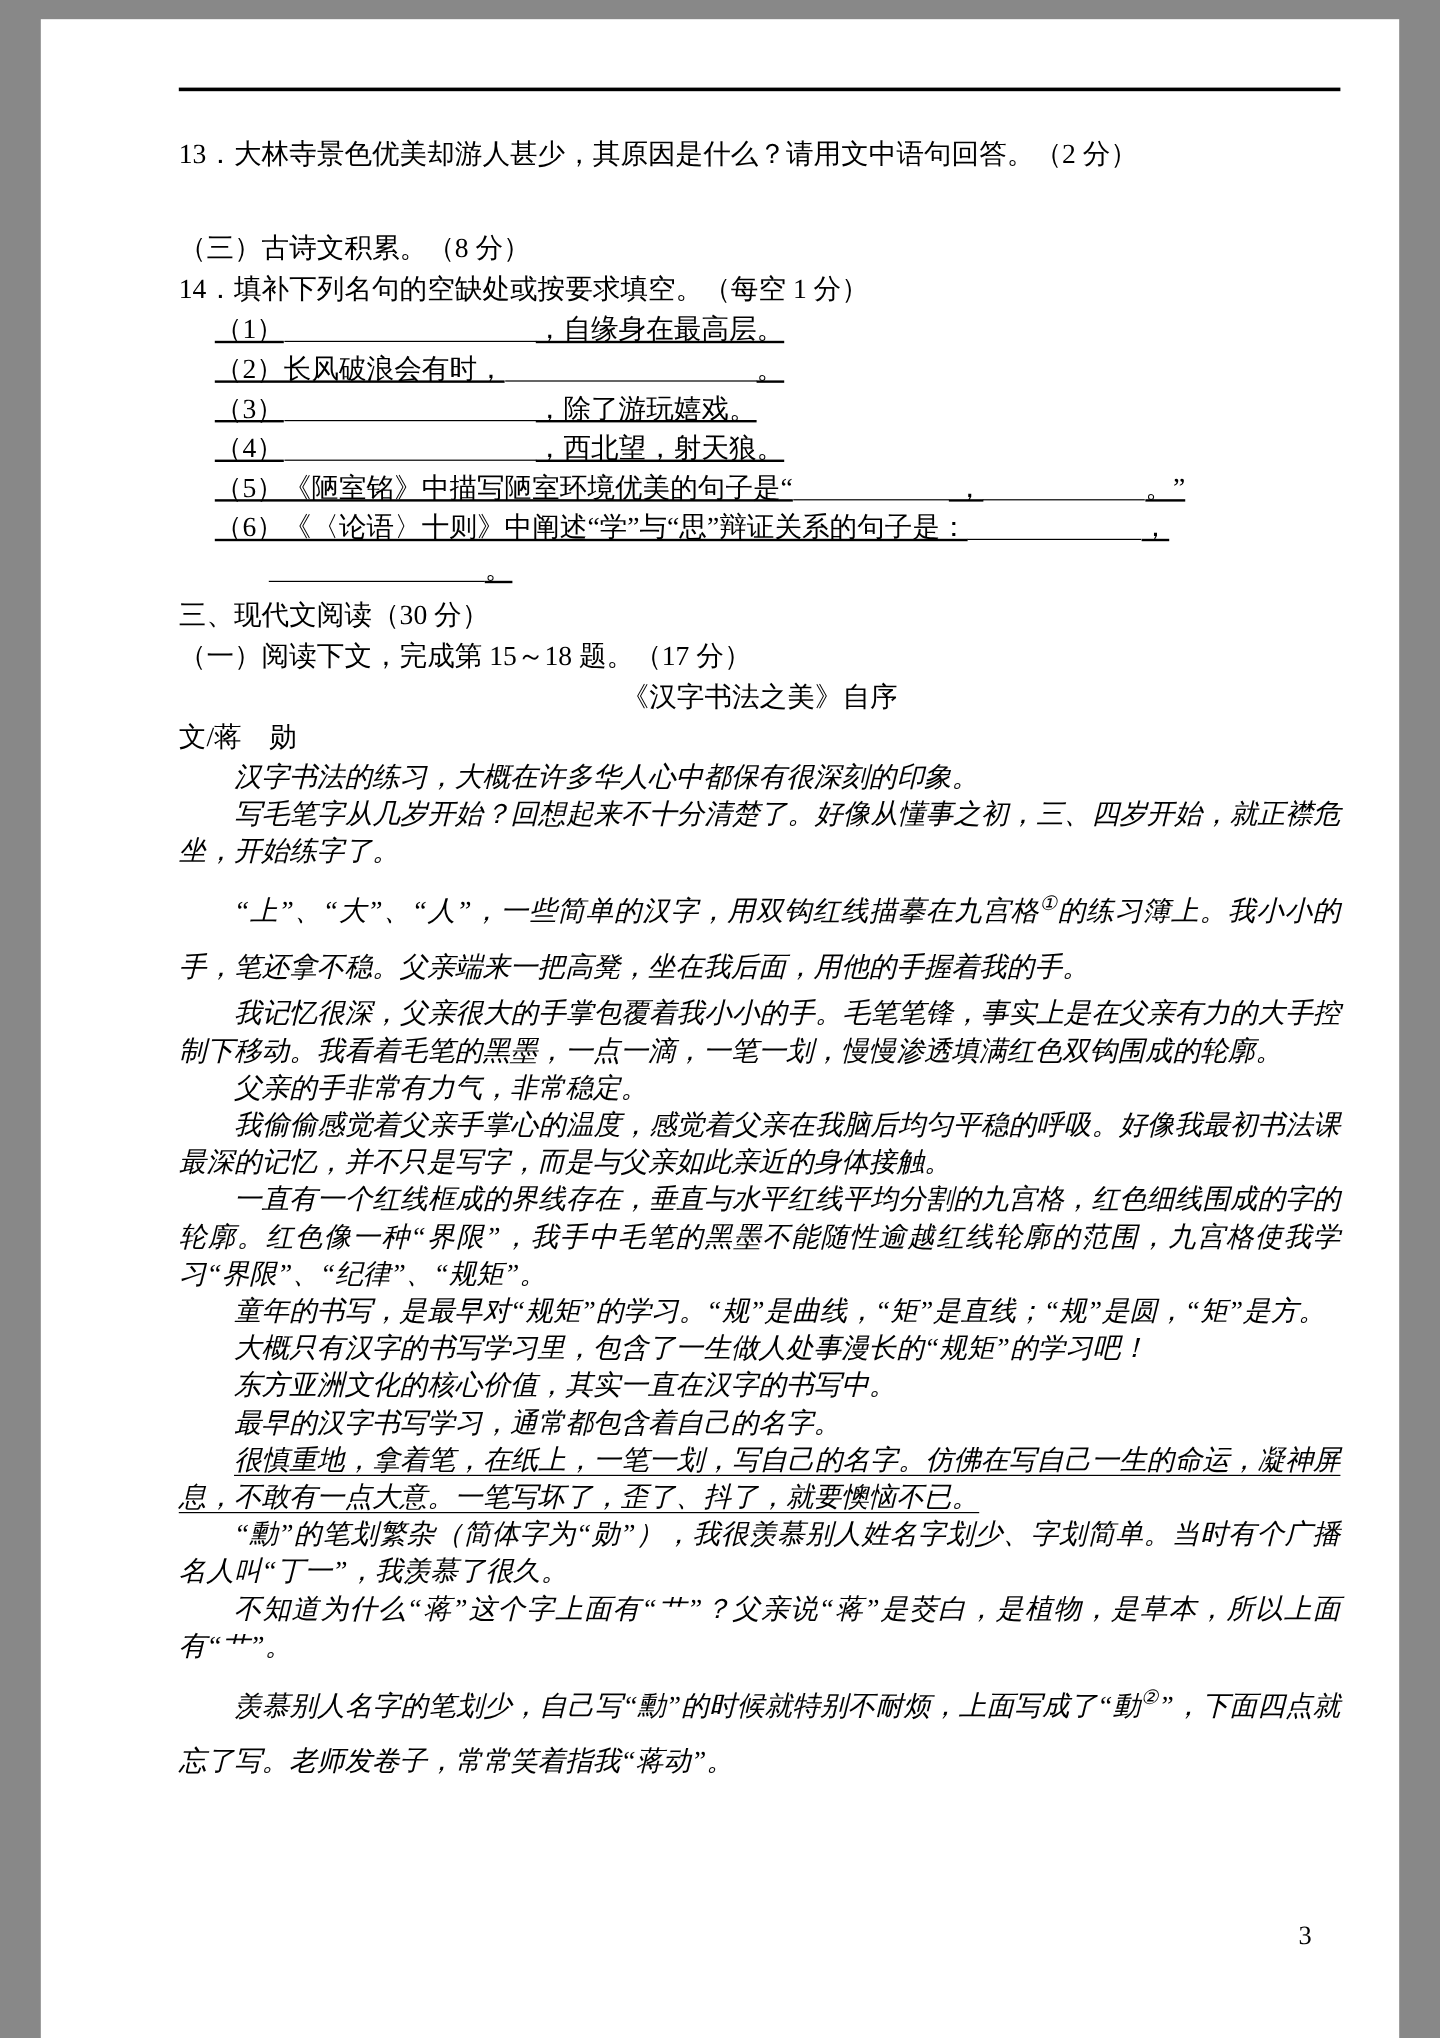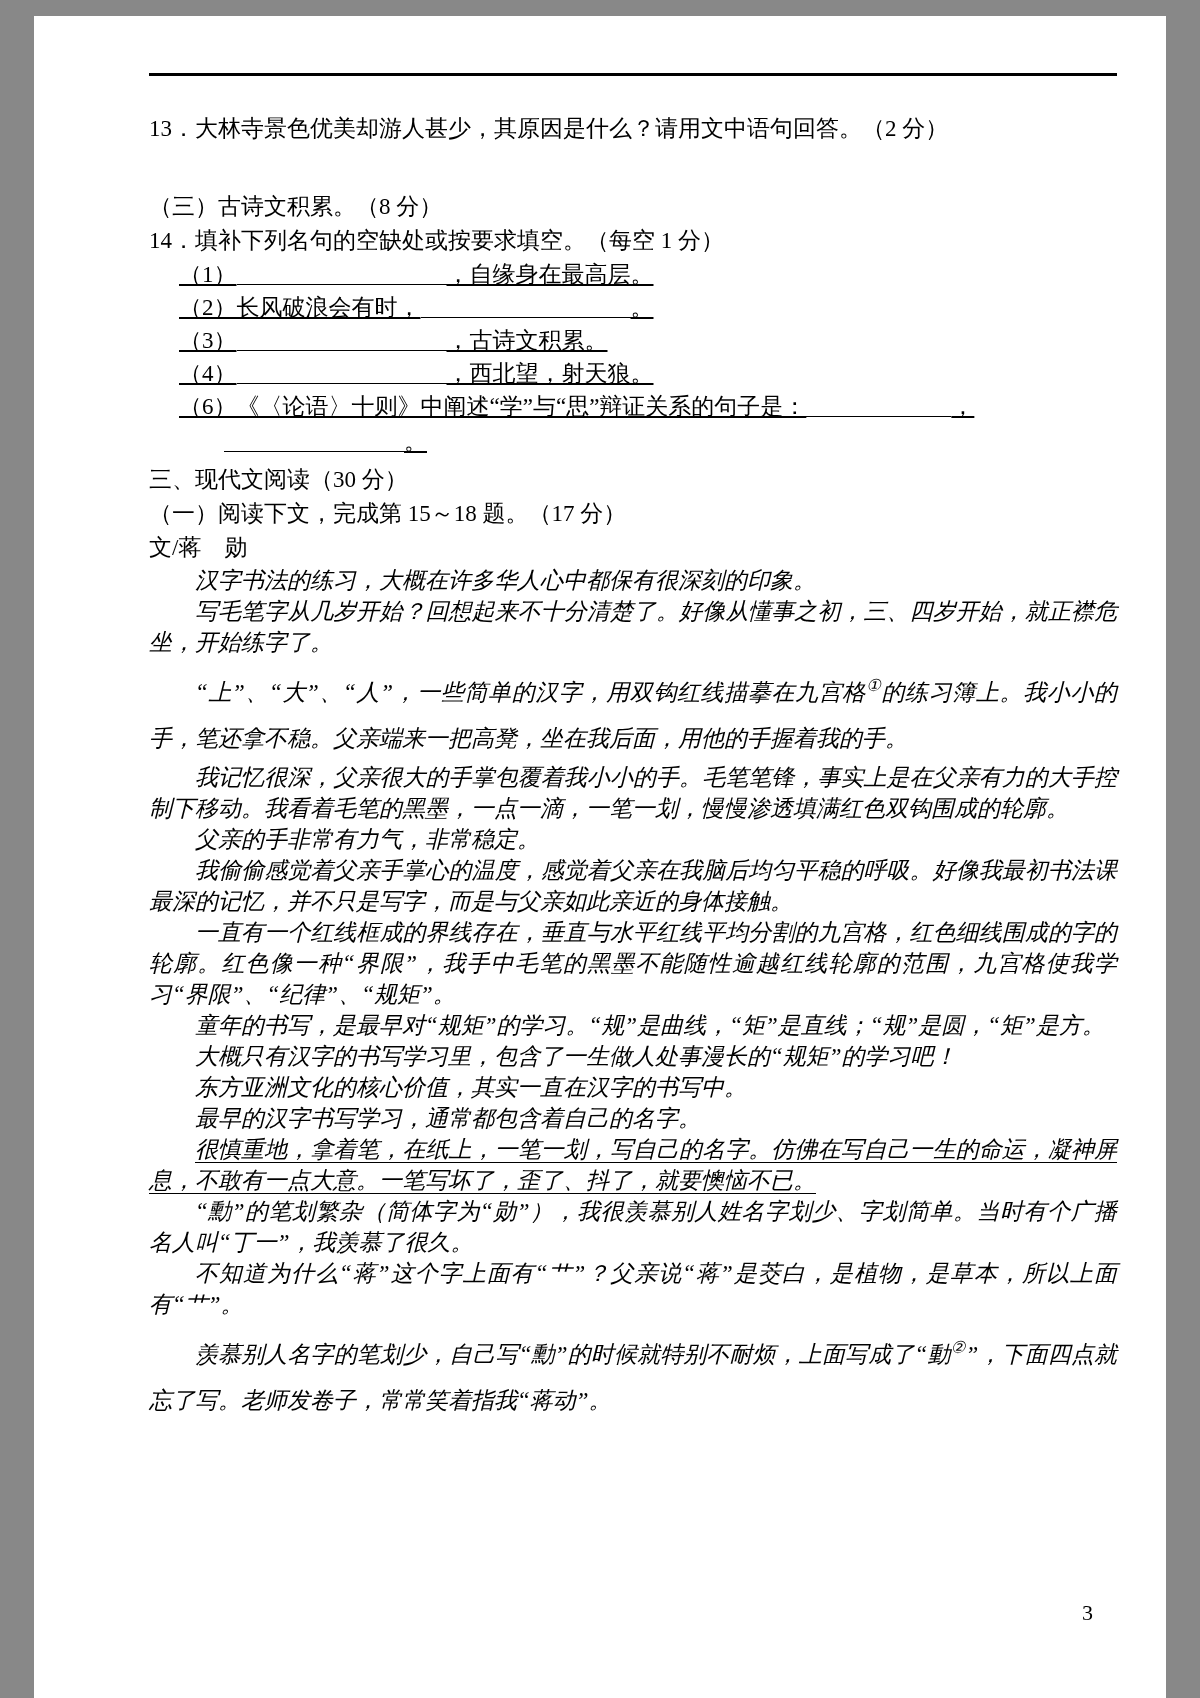--- a/index.html
+++ b/index.html
@@ -55,30 +55,32 @@
 
     <div class="line q13">13．大林寺景色优美却游人甚少，其原因是什么？请用文中语句回答。（2 分）</div>
 
     <div class="line part3">（三）古诗文积累。（8 分）</div>
 
     <div class="line">14．填补下列名句的空缺处或按要求填空。（每空 1 分）</div>
 
     <div>
         <div class="fill-row"><span>（1）</span><span class="blank" style="width: 210px;"></span><span>，自缘身在最高层。</span></div>
         <div class="fill-row"><span>（2）长风破浪会有时，</span><span class="blank" style="width: 210px;"></span><span>。</span></div>
-        <div class="fill-row"><span>（3）</span><span class="blank" style="width: 210px;"></span><span>，古诗文积累。</span></div>
+        <div class="fill-row"><span>（3）</span><span class="blank" style="width: 210px;"></span><span>，除了游玩嬉戏。</span></div>
         <div class="fill-row"><span>（4）</span><span class="blank" style="width: 210px;"></span><span>，西北望，射天狼。</span></div>
+        <div class="fill-row"><span>（5）《陋室铭》中描写陋室环境优美的句子是“</span><span class="blank" style="width: 130px;"></span><span> ，</span><span class="blank" style="width: 135px;"></span><span>。”</span></div>
         <div class="fill-row"><span>（6）《〈论语〉十则》中阐述“学”与“思”辩证关系的句子是：</span><span class="blank" style="width: 145px;"></span><span>，</span></div>
         <div class="fill-row cont" style="padding-left: 75px;"><span class="blank" style="width: 180px;"></span><span>。</span></div>
       </div>
 
     <div class="line modern-heading">三、现代文阅读（30 分）</div>
 
     <div class="line">（一）阅读下文，完成第 15～18 题。（17 分）</div>
 
+    <div class="passage-title">《汉字书法之美》自序</div>
 
     <div class="passage-byline">文/蒋　勋</div>
 
     <div>
         <p class="para"><span>汉字书法的练习，大概在许多华人心中都保有很深刻的印象。</span></p>
         <p class="para"><span>写毛笔字从几岁开始？回想起来不十分清楚了。好像从懂事之初，三、四岁开始，就正襟危坐，开始练字了。</span></p>
         <p class="para wide"><span>“上”、“大”、“人”，一些简单的汉字，用双钩红线描摹在九宫格</span><sup class="fn">①</sup><span>的练习簿上。我小小的手，笔还拿不稳。父亲端来一把高凳，坐在我后面，用他的手握着我的手。</span></p>
         <p class="para"><span>我记忆很深，父亲很大的手掌包覆着我小小的手。毛笔笔锋，事实上是在父亲有力的大手控制下移动。我看着毛笔的黑墨，一点一滴，一笔一划，慢慢渗透填满红色双钩围成的轮廓。</span></p>
         <p class="para"><span>父亲的手非常有力气，非常稳定。</span></p>
         <p class="para"><span>我偷偷感觉着父亲手掌心的温度，感觉着父亲在我脑后均匀平稳的呼吸。好像我最初书法课最深的记忆，并不只是写字，而是与父亲如此亲近的身体接触。</span></p>

